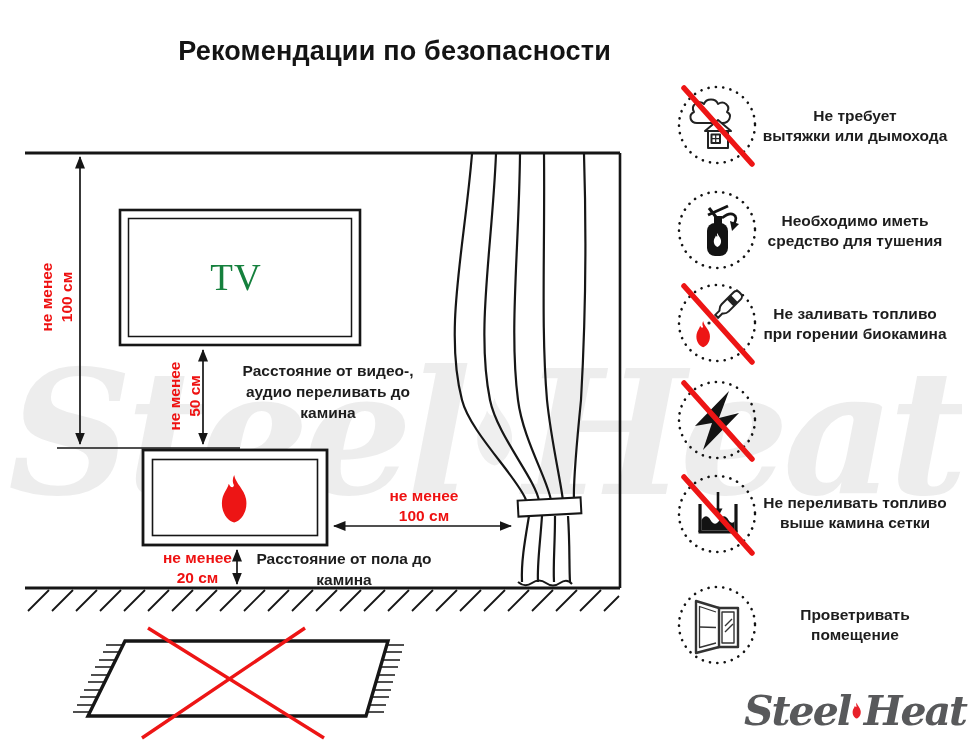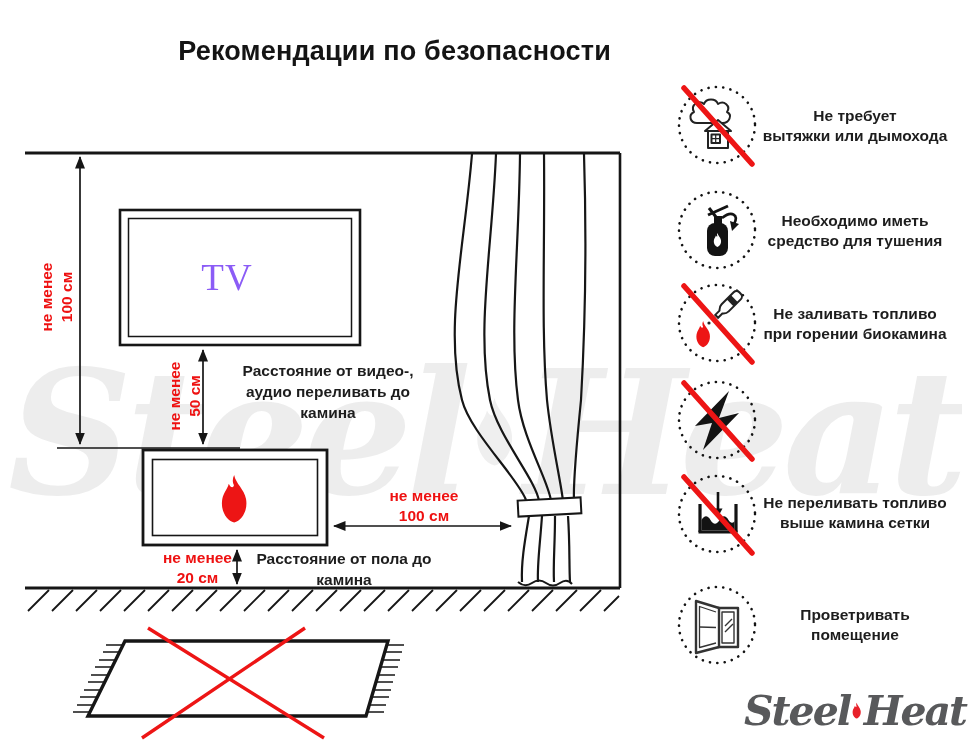--- a/index.html
+++ b/index.html
@@ -12,22 +12,22 @@
              align-items:center;justify-content:space-between;overflow:hidden;
              font-family:"DejaVu Serif",serif;font-style:italic;font-weight:bold;
              font-size:172px;color:rgba(45,45,45,0.085);letter-spacing:-6px;white-space:nowrap;
              pointer-events:none;z-index:0;}
   .room{position:absolute;left:0;top:0;z-index:1;}
   .lbl{position:absolute;z-index:2;font-weight:bold;font-size:15.5px;line-height:20px;text-align:center;}
   .lbl span{display:block;}
   .red{color:#ee1111;}
   .blk{color:#1d1d1d;}
   .rot{transform:rotate(-90deg);transform-origin:center;}
-  .tv-label{position:absolute;left:107px;top:256px;width:240px;z-index:2;text-align:center;
-            font-family:"Liberation Serif",serif;font-size:37px;letter-spacing:1px;color:#8b5cf6;}
+  .tv-label{position:absolute;left:116px;top:256px;width:240px;z-index:2;text-align:center;
+            font-family:"Liberation Serif",serif;font-size:37px;letter-spacing:1px;color:#15803d;}
   .note{line-height:21px;}
   .rule-icon{position:absolute;left:675px;z-index:2;}
   .rule-text{position:absolute;left:747px;width:216px;z-index:2;text-align:center;
              font-weight:bold;font-size:15.5px;line-height:20px;color:#1d1d1d;}
   .rule-text span{display:block;}
   .dotc{fill:none;stroke:#131313;stroke-width:2.6;stroke-dasharray:0.1 7.3;stroke-linecap:round;}
   .slash{stroke:#ed1515;stroke-width:5.5;stroke-linecap:round;}
   .logo{position:absolute;left:744px;top:680px;width:222px;height:62px;z-index:2;
         display:flex;align-items:center;justify-content:center;}
   .logo-word{font-family:"DejaVu Serif",serif;font-style:italic;font-weight:bold;

